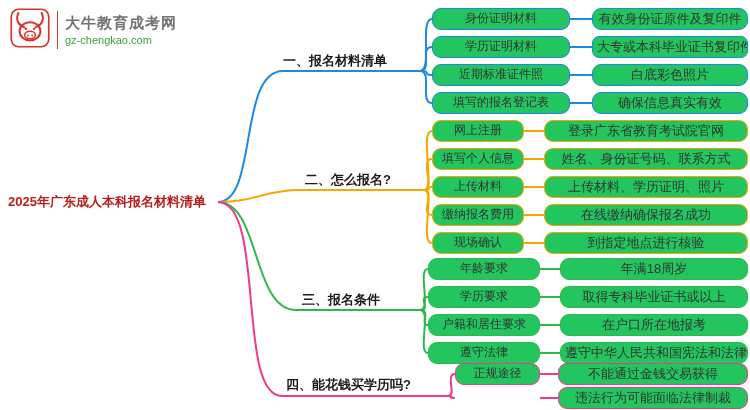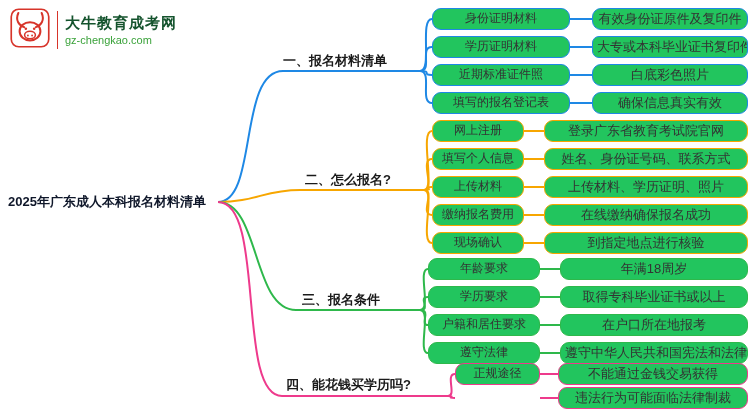--- a/index.html
+++ b/index.html
@@ -9,24 +9,24 @@
   .node{position:absolute;height:22px;line-height:19px;box-sizing:border-box;
         border:1.5px solid #999;border-radius:9px;background:#22c55e;text-align:center;
         color:#333;padding:0 4px;white-space:nowrap;overflow:hidden;}
   .child{font-size:12px;}
   .leaf{font-size:13px;}
   .b1{border-color:#1e88e5;}
   .b2{border-color:#f7a600;}
   .b3{border-color:#2eb84b;}
   .b4{border-color:#ee3a8c;}
   .branch-label{position:absolute;font-size:13px;font-weight:bold;color:#1a1a1a;white-space:nowrap;}
-  .root-label{position:absolute;font-size:13px;font-weight:bold;color:#0f172a;width:212px;line-height:17px;}
+  .root-label{position:absolute;font-size:13px;font-weight:bold;color:#b91c1c;width:212px;line-height:17px;}
   .logo{position:absolute;left:10px;top:8px;display:flex;align-items:center;gap:7px;}
   .logo-sep{width:1px;height:38px;background:#d7342a;}
-  .logo-name{font-size:15px;font-weight:bold;color:#14532d;letter-spacing:1px;line-height:20px;}
+  .logo-name{font-size:15px;font-weight:bold;color:#737373;letter-spacing:1px;line-height:20px;}
   .logo-domain{font-size:11px;color:#3aa23a;line-height:14px;}
 </style>
 </head>
 <body>
 
 <div class="stage">
 
   <svg class="links" width="750" height="410">
     <g stroke="#1e88e5" stroke-width="2" fill="none">
       <path d="M218 202 C258 202 238 71 283 71 L420 71"></path>

